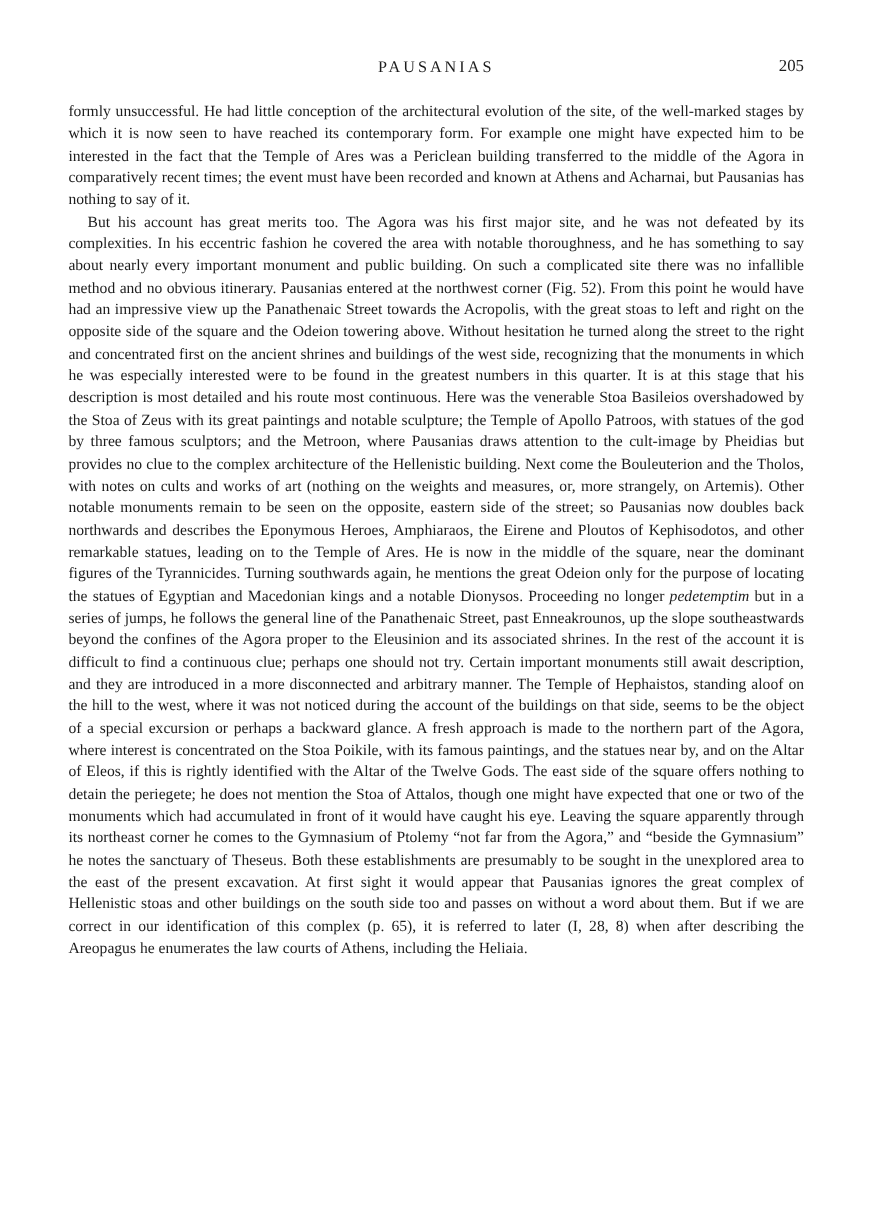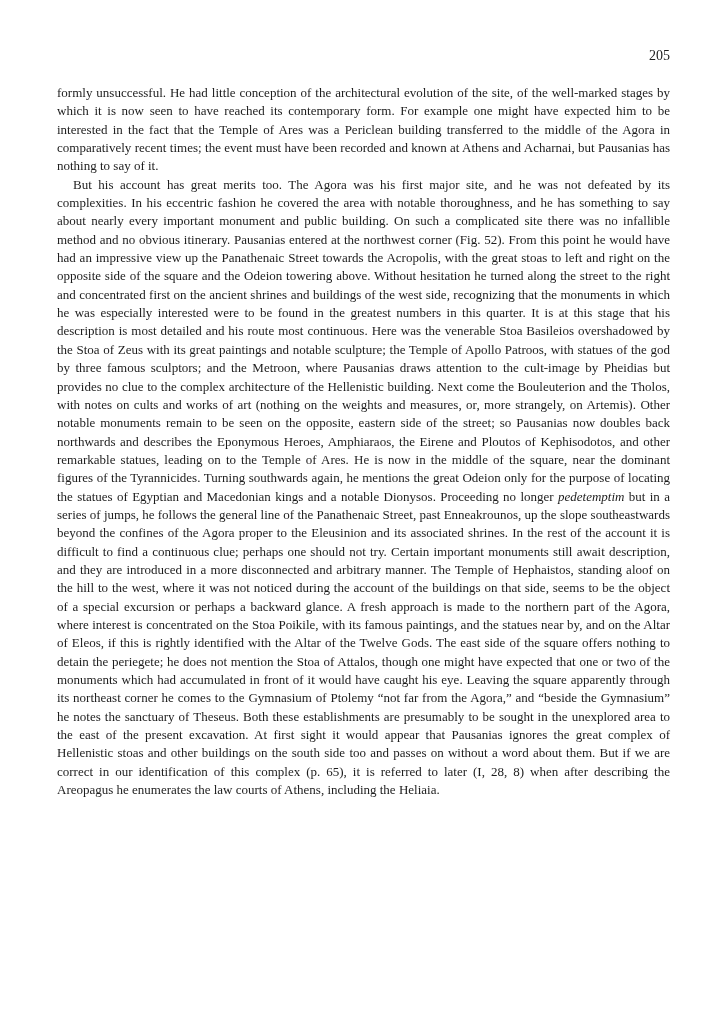--- a/index.html
+++ b/index.html
@@ -54,20 +54,21 @@
   .text-block i {
     font-style: italic;
   }
 </style>
 </head>
 <body>
 
 <div class="page">
 
   <div class="running-head">
+    <div class="title">PAUSANIAS</div>
     <div class="page-num">205</div>
   </div>
 
   <div class="text-block">
     <p>formly unsuccessful. He had little conception of the architectural evolution of the site, of the well-marked stages by which it is now seen to have reached its contemporary form. For example one might have expected him to be interested in the fact that the Temple of Ares was a Periclean building transferred to the middle of the Agora in comparatively recent times; the event must have been recorded and known at Athens and Acharnai, but Pausanias has nothing to say of it.</p>
     <p class="indent"><span>But his account has great merits too. The Agora was his first major site, and he was not defeated by its complexities. In his eccentric fashion he covered the area with notable thoroughness, and he has something to say about nearly every important monument and public building. On such a complicated site there was no infallible method and no obvious itinerary. Pausanias entered at the northwest corner (Fig. 52). From this point he would have had an impressive view up the Panathenaic Street towards the Acropolis, with the great stoas to left and right on the opposite side of the square and the Odeion towering above. Without hesitation he turned along the street to the right and concentrated first on the ancient shrines and buildings of the west side, recognizing that the monuments in which he was especially interested were to be found in the greatest numbers in this quarter. It is at this stage that his description is most detailed and his route most continuous. Here was the venerable Stoa Basileios overshadowed by the Stoa of Zeus with its great paintings and notable sculpture; the Temple of Apollo Patroos, with statues of the god by three famous sculptors; and the Metroon, where Pausanias draws attention to the cult-image by Pheidias but provides no clue to the complex architecture of the Hellenistic building. Next come the Bouleuterion and the Tholos, with notes on cults and works of art (nothing on the weights and measures, or, more strangely, on Artemis). Other notable monuments remain to be seen on the opposite, eastern side of the street; so Pausanias now doubles back northwards and describes the Eponymous Heroes, Amphiaraos, the Eirene and Ploutos of Kephisodotos, and other remarkable statues, leading on to the Temple of Ares. He is now in the middle of the square, near the dominant figures of the Tyrannicides. Turning southwards again, he mentions the great Odeion only for the purpose of locating the statues of Egyptian and Macedonian kings and a notable Dionysos. Proceeding no longer </span><i>pedetemptim</i><span> but in a series of jumps, he follows the general line of the Panathenaic Street, past Enneakrounos, up the slope southeastwards beyond the confines of the Agora proper to the Eleusinion and its associated shrines. In the rest of the account it is difficult to find a continuous clue; perhaps one should not try. Certain important monuments still await description, and they are introduced in a more disconnected and arbitrary manner. The Temple of Hephaistos, standing aloof on the hill to the west, where it was not noticed during the account of the buildings on that side, seems to be the object of a special excursion or perhaps a backward glance. A fresh approach is made to the northern part of the Agora, where interest is concentrated on the Stoa Poikile, with its famous paintings, and the statues near by, and on the Altar of Eleos, if this is rightly identified with the Altar of the Twelve Gods. The east side of the square offers nothing to detain the periegete; he does not mention the Stoa of Attalos, though one might have expected that one or two of the monuments which had accumulated in front of it would have caught his eye. Leaving the square apparently through its northeast corner he comes to the Gymnasium of Ptolemy “not far from the Agora,” and “beside the Gymnasium” he notes the sanctuary of Theseus. Both these establishments are presumably to be sought in the unexplored area to the east of the present excavation. At first sight it would appear that Pausanias ignores the great complex of Hellenistic stoas and other buildings on the south side too and passes on without a word about them. But if we are correct in our identification of this complex (p. 65), it is referred to later (I, 28, 8) when after describing the Areopagus he enumerates the law courts of Athens, including the Heliaia.</span></p>
   </div>
 
 </div>
 

